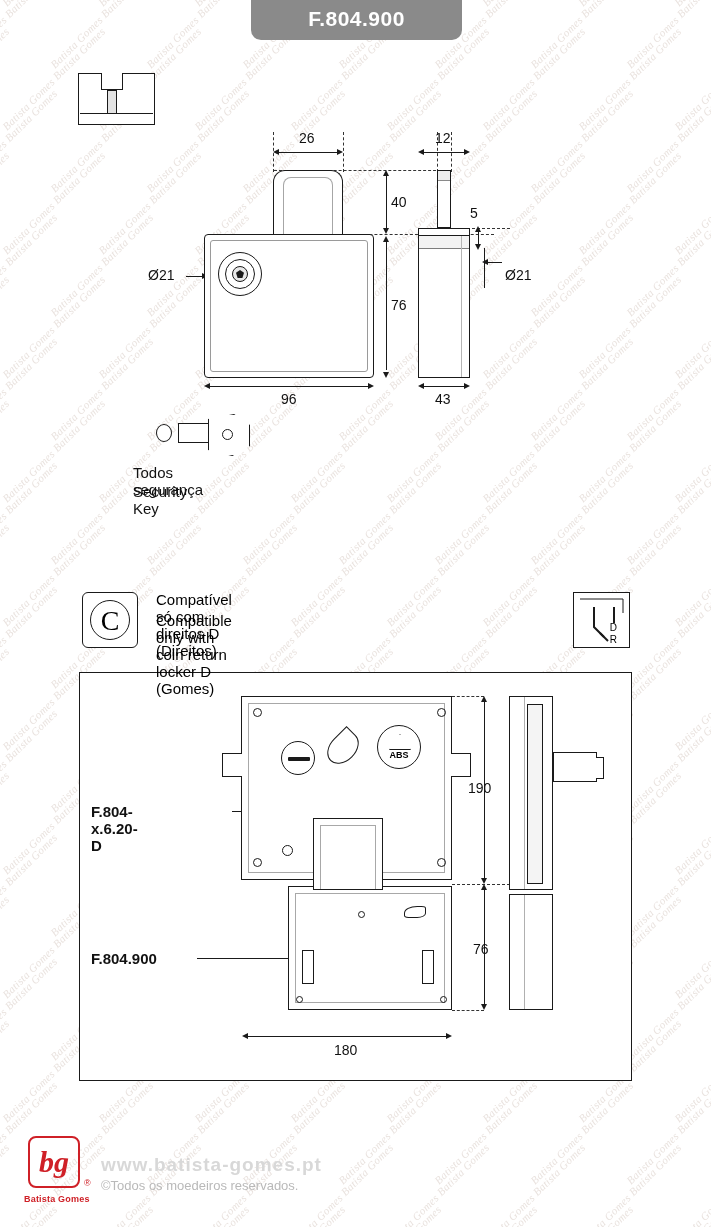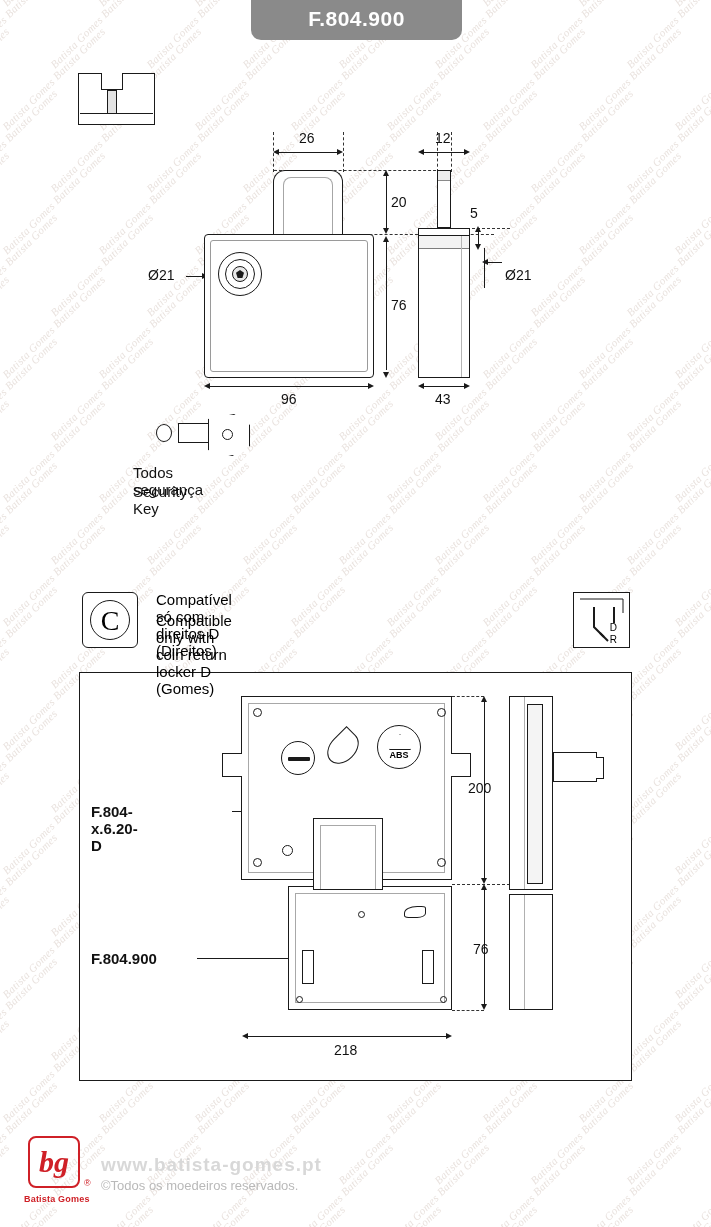--- a/index.html
+++ b/index.html
@@ -798,21 +798,21 @@
   <div class="dim" style="left:299px; top:130px;">26</div>
 
   <div class="line h1" style="left:421px; top:152px; width:46px;"></div>
   <div class="cap cap-l" style="left:418px; top:149px;"></div>
   <div class="cap cap-r" style="left:464px; top:149px;"></div>
   <div class="dim" style="left:435px; top:130px;">12</div>
 
   <div class="line v1" style="left:386px; top:174px; height:56px;"></div>
   <div class="capv capv-u" style="left:383px; top:170px;"></div>
   <div class="capv capv-d" style="left:383px; top:228px;"></div>
-  <div class="dim" style="left:391px; top:194px;">20</div>
+  <div class="dim" style="left:391px; top:194px;">40</div>
 
   <div class="line v1" style="left:478px; top:230px; height:18px;"></div>
   <div class="capv capv-u" style="left:475px; top:226px;"></div>
   <div class="capv capv-d" style="left:475px; top:244px;"></div>
   <div class="dim" style="left:470px; top:205px;">5</div>
 
   <div class="line v1" style="left:386px; top:240px; height:130px;"></div>
   <div class="capv capv-u" style="left:383px; top:236px;"></div>
   <div class="capv capv-d" style="left:383px; top:372px;"></div>
   <div class="dim" style="left:391px; top:297px;">76</div>
@@ -924,31 +924,31 @@
   <div class="lblb" style="left:91px; top:950px;">F.804.900</div>
   <div class="line h1" style="left:197px; top:958px; width:92px;"></div>
 
   <div class="dash-h" style="left:452px; top:696px; width:32px;"></div>
   <div class="dash-h" style="left:452px; top:884px; width:58px;"></div>
   <div class="dash-h" style="left:452px; top:1010px; width:32px;"></div>
 
   <div class="line v1" style="left:484px; top:700px; height:180px;"></div>
   <div class="capv capv-u" style="left:481px; top:696px;"></div>
   <div class="capv capv-d" style="left:481px; top:878px;"></div>
-  <div class="dim" style="left:468px; top:780px;">200</div>
+  <div class="dim" style="left:468px; top:780px;">190</div>
 
   <div class="line v1" style="left:484px; top:888px; height:118px;"></div>
   <div class="capv capv-u" style="left:481px; top:884px;"></div>
   <div class="capv capv-d" style="left:481px; top:1004px;"></div>
   <div class="dim" style="left:473px; top:941px;">76</div>
 
   <div class="line h1" style="left:245px; top:1036px; width:204px;"></div>
   <div class="cap cap-l" style="left:242px; top:1033px;"></div>
   <div class="cap cap-r" style="left:446px; top:1033px;"></div>
-  <div class="dim" style="left:334px; top:1042px;">218</div>
+  <div class="dim" style="left:334px; top:1042px;">180</div>
 </div>
 
 <div id="footer">
   <div id="logo">
     <div class="bg">bg</div>
   </div>
   <div id="logo-reg">®</div>
   <div id="logo-name">Batista Gomes</div>
   <div id="site">www.batista-gomes.pt</div>
   <div id="rights">©Todos os moedeiros reservados.</div>

